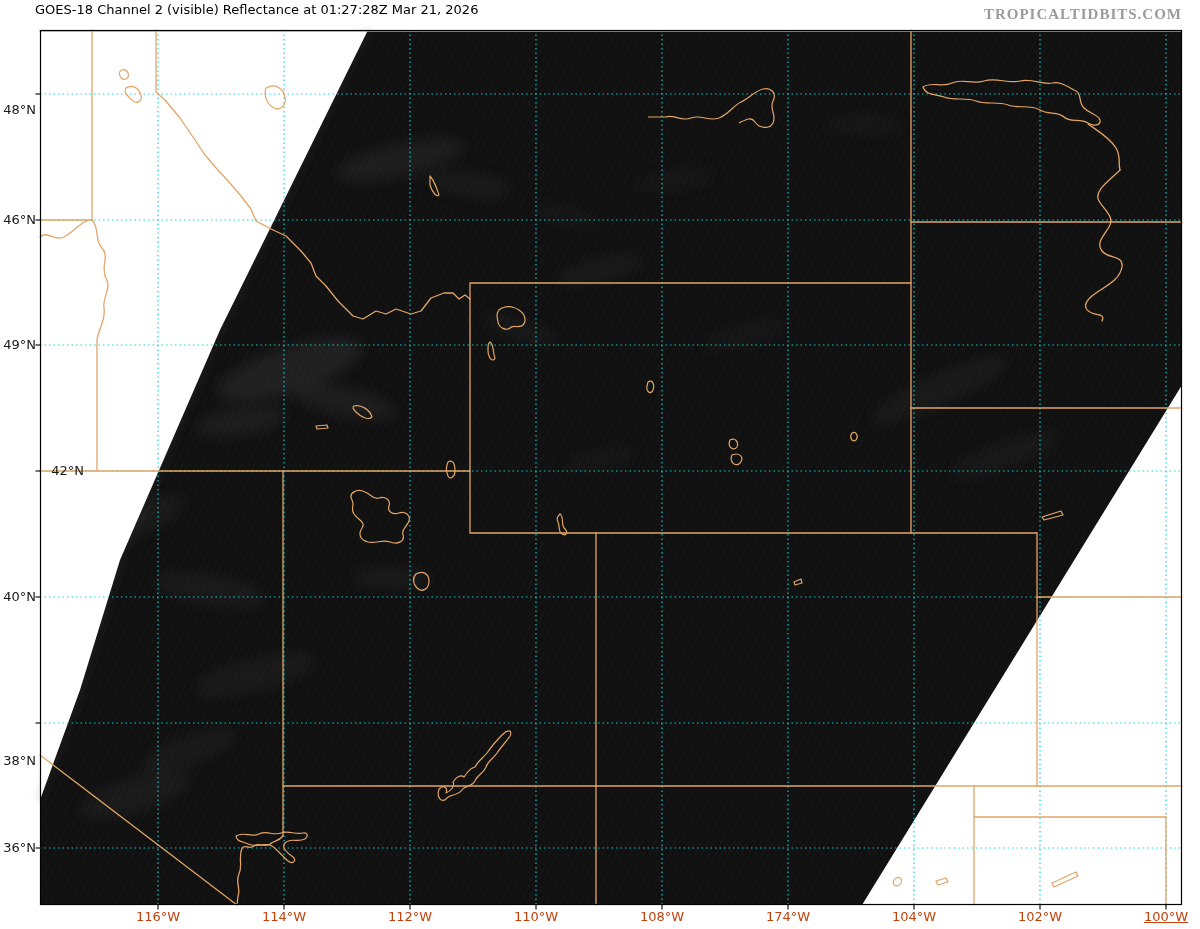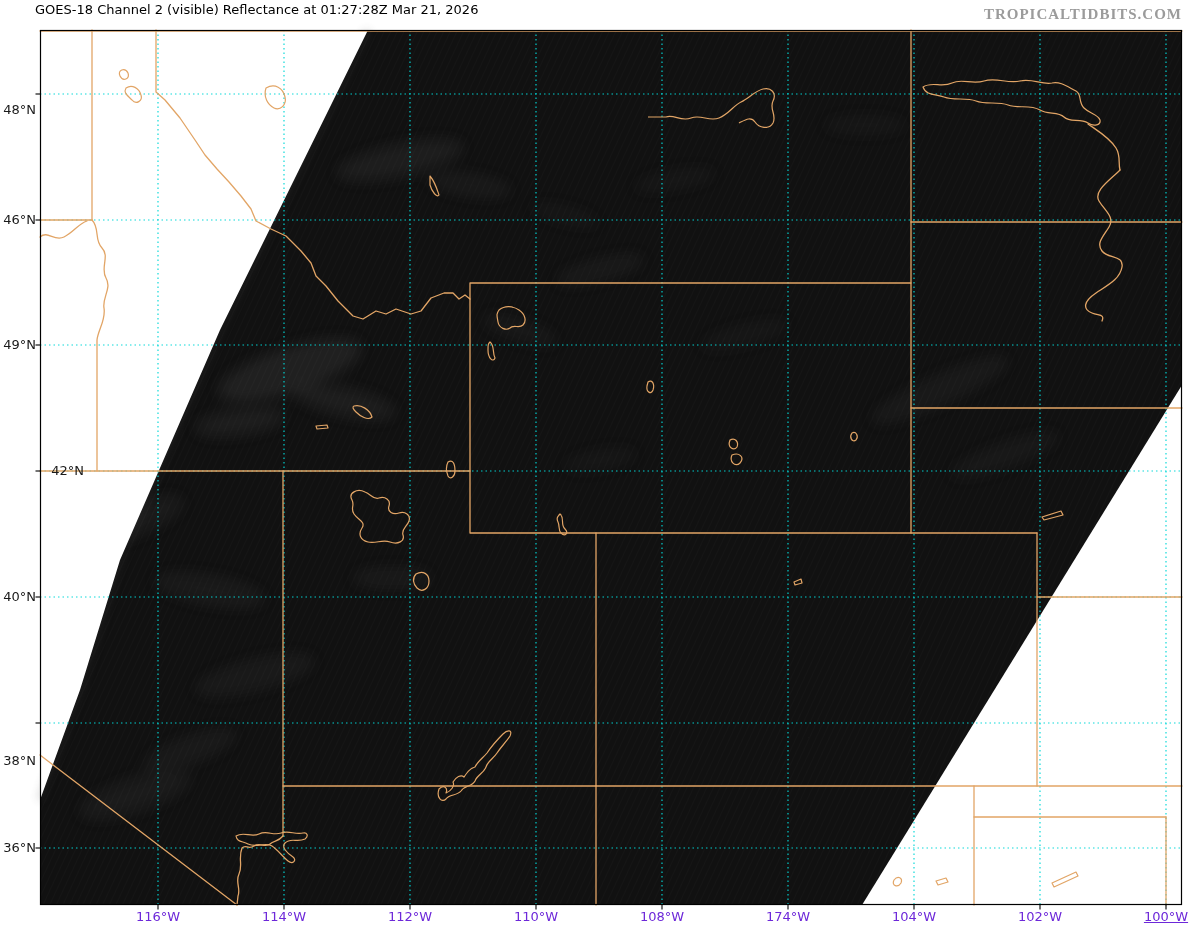--- a/index.html
+++ b/index.html
@@ -2,21 +2,21 @@
 <html><head>
 <meta charset="utf-8">
 <style>
   html,body{margin:0;padding:0;background:#fff;}
   body{width:1200px;height:929px;position:relative;font-family:"DejaVu Sans","Liberation Sans",sans-serif;overflow:hidden;}
   .title{position:absolute;left:35px;top:2px;font-size:13px;font-weight:normal;color:#000;white-space:nowrap;}
   .watermark{position:absolute;right:18px;top:6px;font-size:15px;font-weight:bold;color:#9b9b9b;letter-spacing:1px;white-space:nowrap;font-family:Liberation Serif, serif;}
   .plot{position:absolute;left:40px;top:30px;width:1142px;height:875px;background:#fff;}
   svg{position:absolute;left:0;top:0;overflow:visible;}
   .ylab{position:absolute;width:36px;text-align:right;font-size:13px;color:#1a1a1a;height:18px;line-height:18px;}
-  .xlab{position:absolute;width:64px;text-align:center;font-size:13px;color:#6d28d9;height:16px;line-height:16px;top:909px;}
+  .xlab{position:absolute;width:64px;text-align:center;font-size:13px;color:#c2410c;height:16px;line-height:16px;top:909px;}
 </style>
 </head>
 <body>
 
 <div class="title">GOES-18 Channel 2 (visible) Reflectance at 01:27:28Z Mar 21, 2026</div>
 <div class="watermark">TROPICALTIDBITS.COM</div>
 
 <div class="plot">
   <svg id="map-svg" width="1142" height="875" viewBox="0 0 1142 875">
     <defs>

